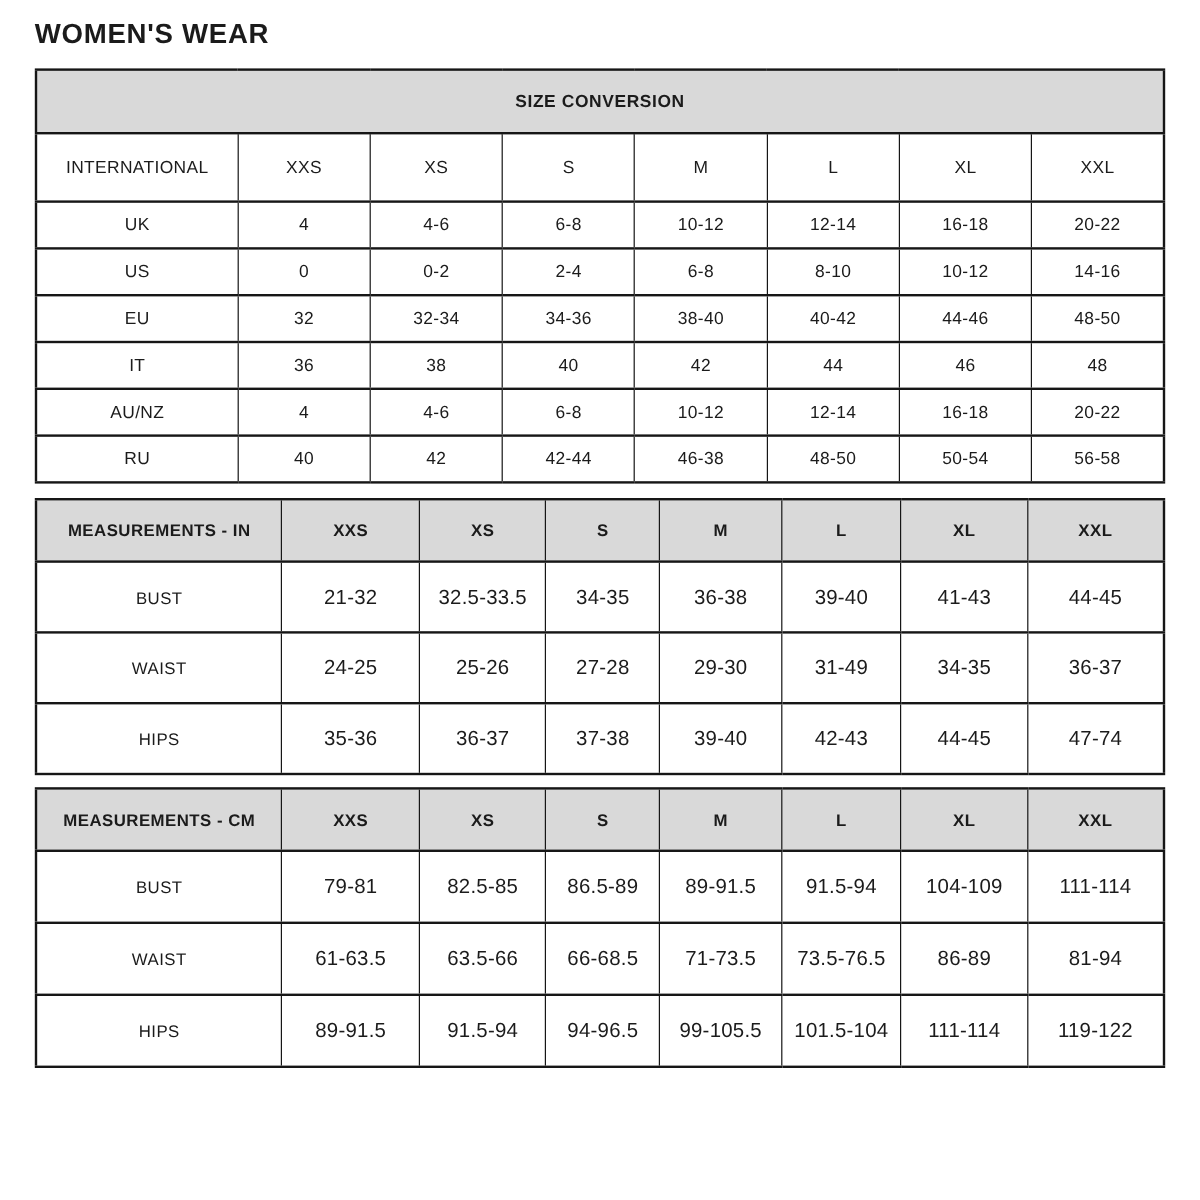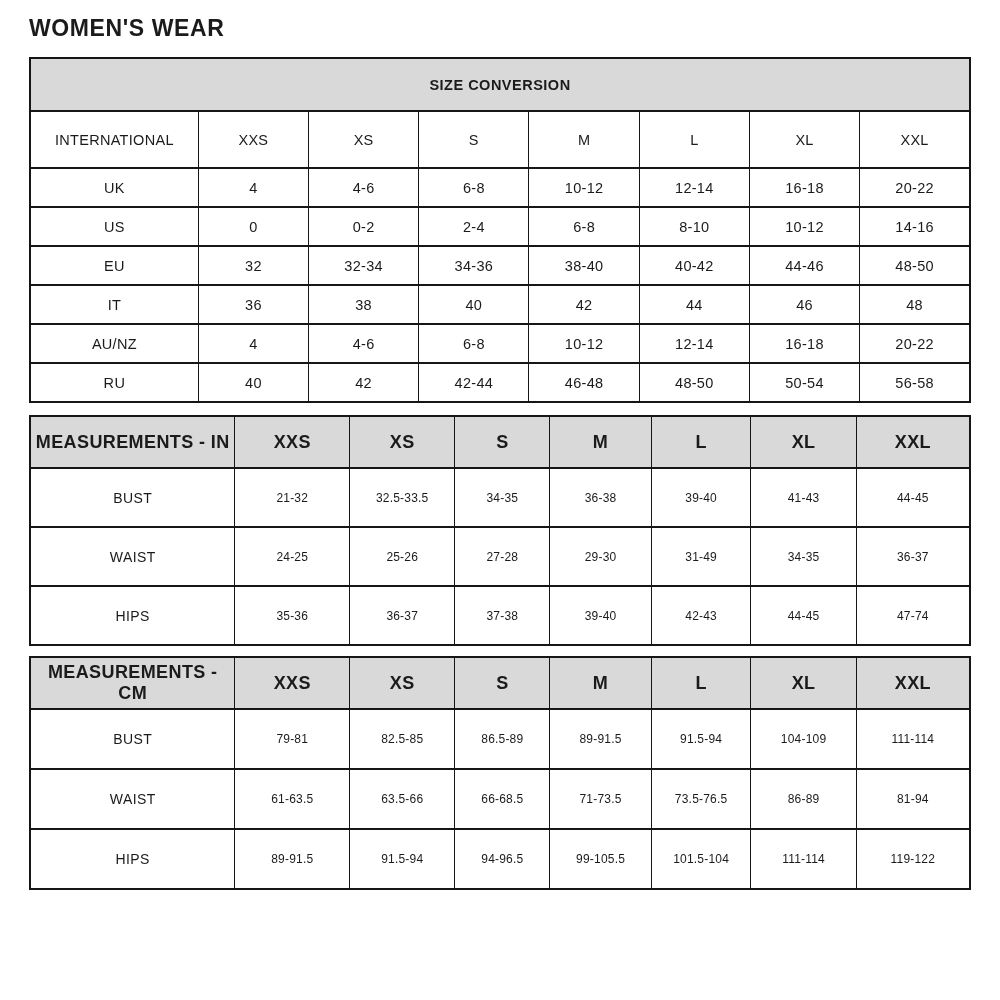--- a/index.html
+++ b/index.html
@@ -53,26 +53,26 @@
   #t-size th, #t-size td { font-size: 14.5px; letter-spacing: 0.3px; }
   #t-size .header-row th { font-weight: 400; }
   #t-size col.c-label { width: 17.9%; }
   #t-size col.c-size  { width: 11.7286%; }
   
   .meas { margin-bottom: 10px; }
   .meas .header-row { height: 52px; }
   .meas .header-row th {
     background: #d9d9d9;
     font-weight: 700;
-    font-size: 18px;
+    font-size: 14px;
     letter-spacing: 0.4px;
   }
   .meas tbody tr { height: 59px; }
   #t-cm tbody tr { height: 60px; }
-  .meas tbody td { font-size: 12px; letter-spacing: 0.2px; }
+  .meas tbody td { font-size: 17px; letter-spacing: 0.2px; }
   .meas th.row-label { font-weight: 400; font-size: 14px; letter-spacing: 0.4px; border-radius: 14px; }
   .meas col.m0 { width: 21.8%; }
   .meas col.m1 { width: 12.2%; }
   .meas col.m2 { width: 11.2%; }
   .meas col.m3 { width: 10.1%; }
   .meas col.m4 { width: 10.8%; }
   .meas col.m5 { width: 10.6%; }
   .meas col.m6 { width: 11.2%; }
   .meas col.m7 { width: 12.1%; }
 </style>
@@ -158,21 +158,21 @@
           <td>10-12</td>
           <td>12-14</td>
           <td>16-18</td>
           <td>20-22</td>
         </tr>
         <tr>
           <th class="row-label">RU</th>
           <td>40</td>
           <td>42</td>
           <td>42-44</td>
-          <td>46-48</td>
+          <td>46-38</td>
           <td>48-50</td>
           <td>50-54</td>
           <td>56-58</td>
         </tr>
       </tbody>
   </table>
 
   <table id="t-in" class="meas">
     <colgroup>
       <col class="m0">

